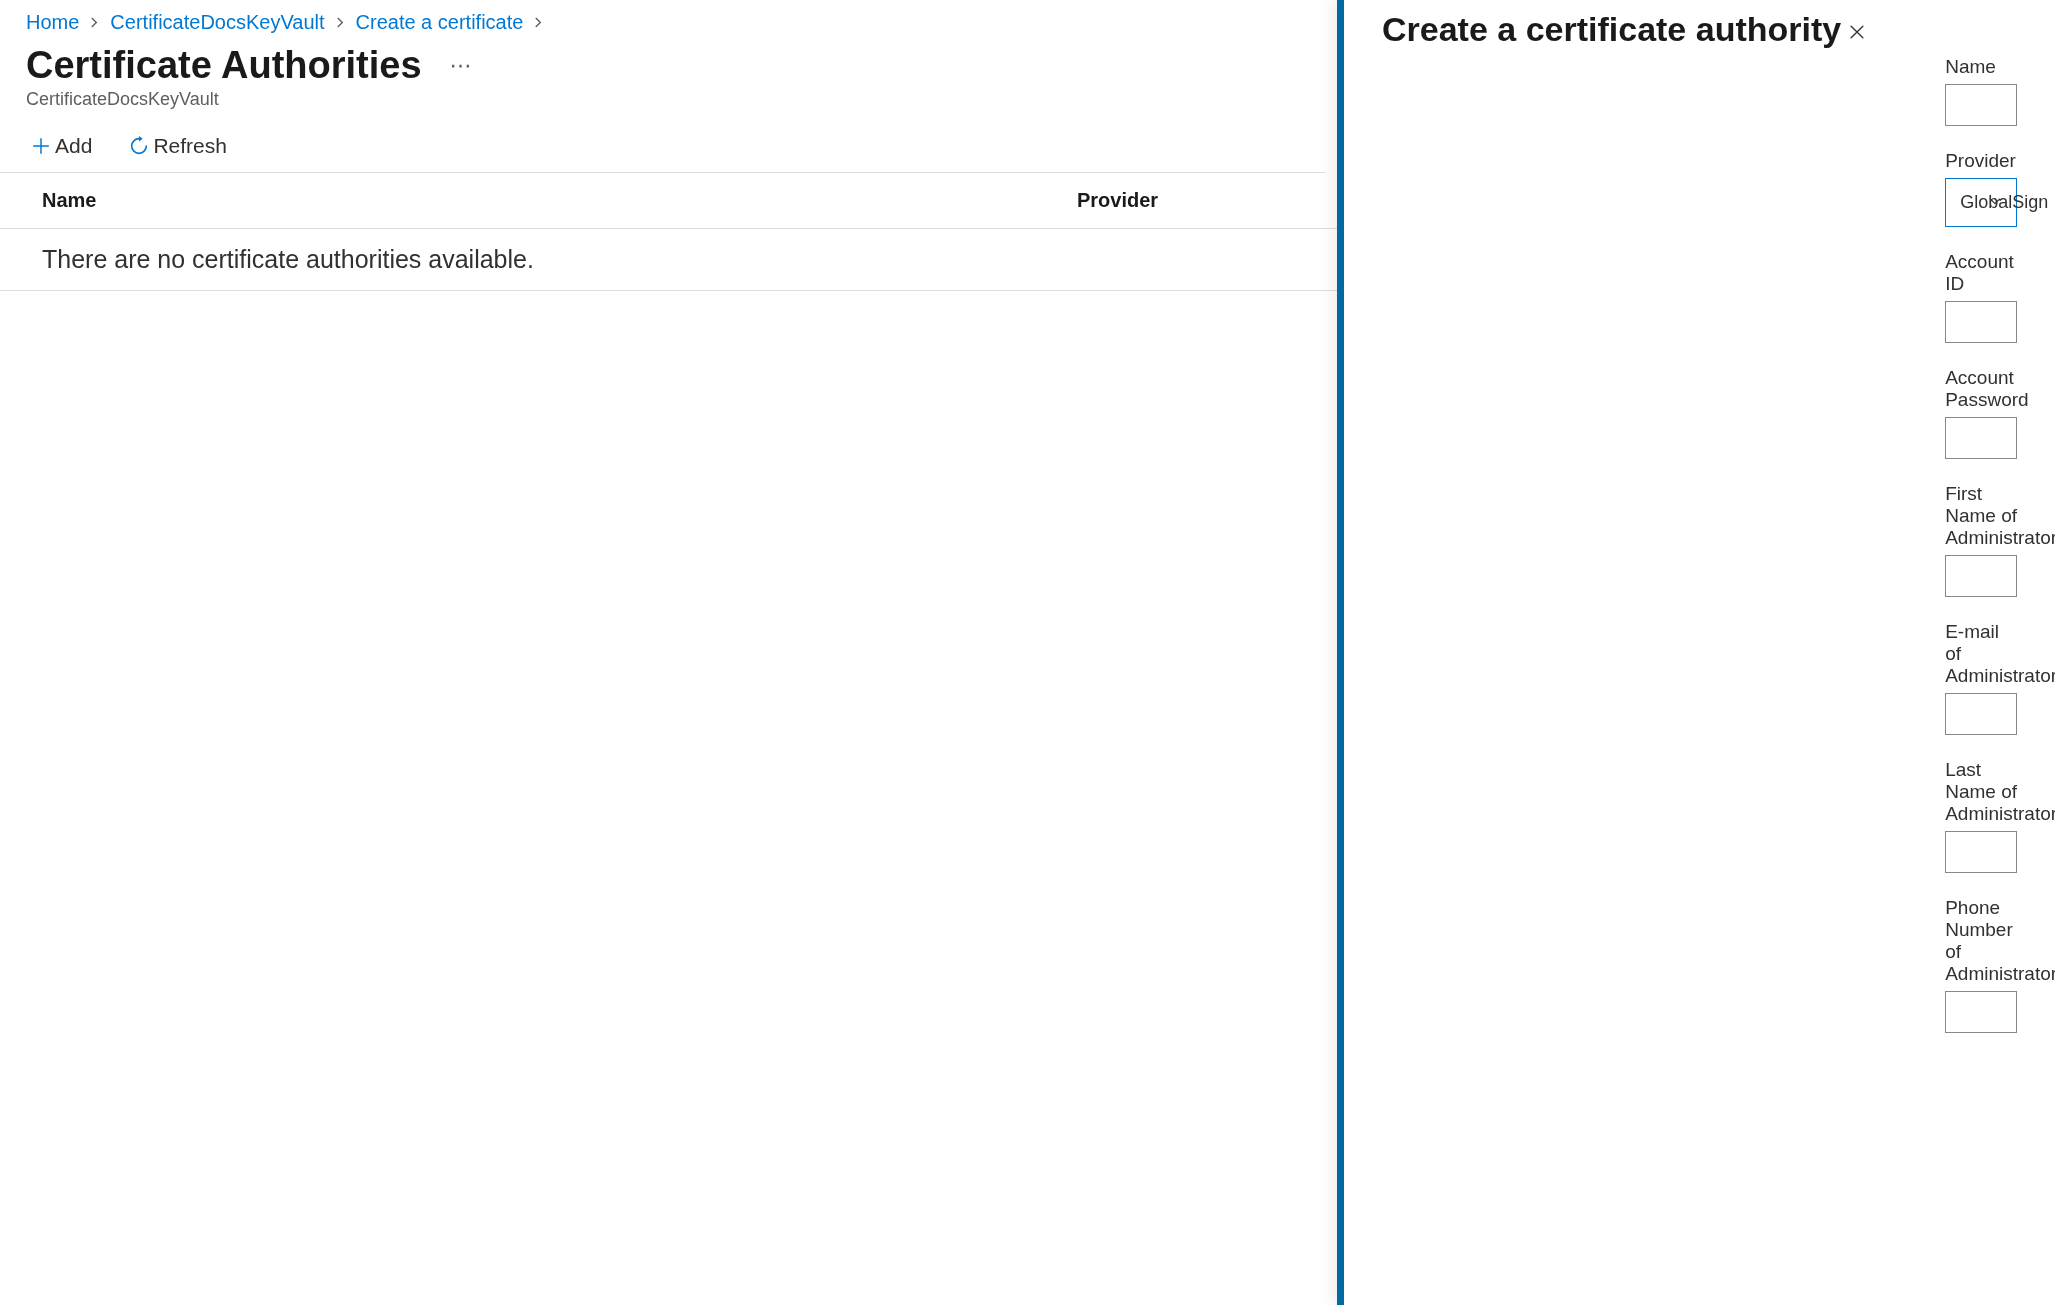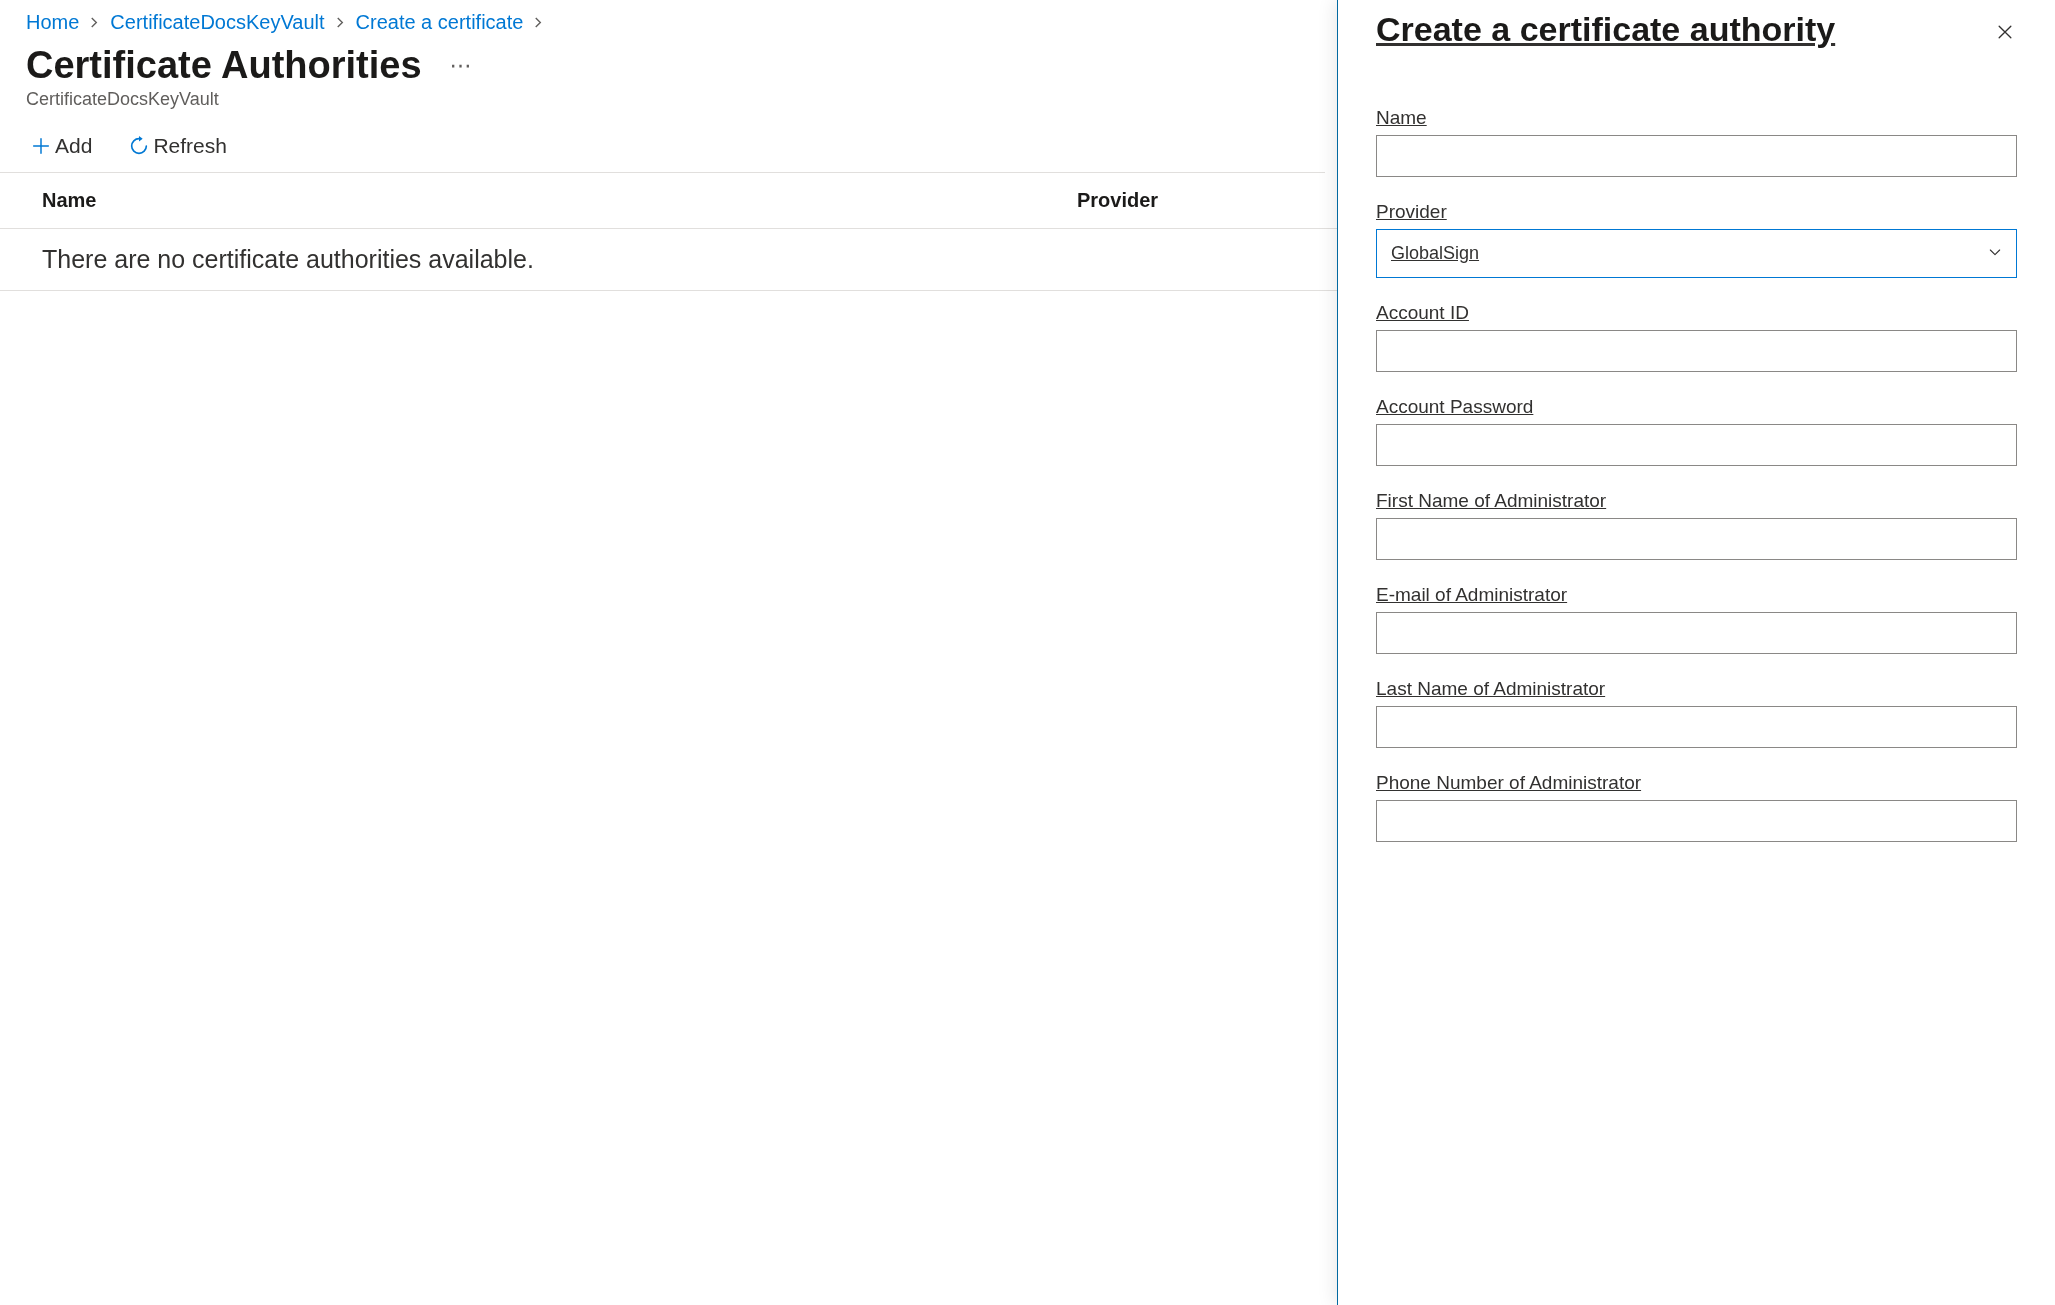--- a/index.html
+++ b/index.html
@@ -110,27 +110,26 @@
   .empty-row {
     padding: 16px 0 16px 42px;
     color: #323130;
     font-size: 25px;
     border-bottom: 1px solid #e1dfdd;
   }
 
   
   .panel {
     flex: 0 0 718px;
-    border-left: 1px solid #0369a1;
+    border-left: 7px solid #0369a1;
     box-shadow: -4px 0 16px rgba(0,0,0,.08);
     display: flex;
-    flex-direction: column;
+    flex-direction: row;
     background: #fff;
     position: relative;
-    text-decoration: underline;
   }
   .panel-header {
     display: flex;
     align-items: flex-start;
     justify-content: space-between;
     padding: 10px 34px 0 38px;
   }
   .panel-header h2 {
     margin: 0;
     font-size: 34px;

